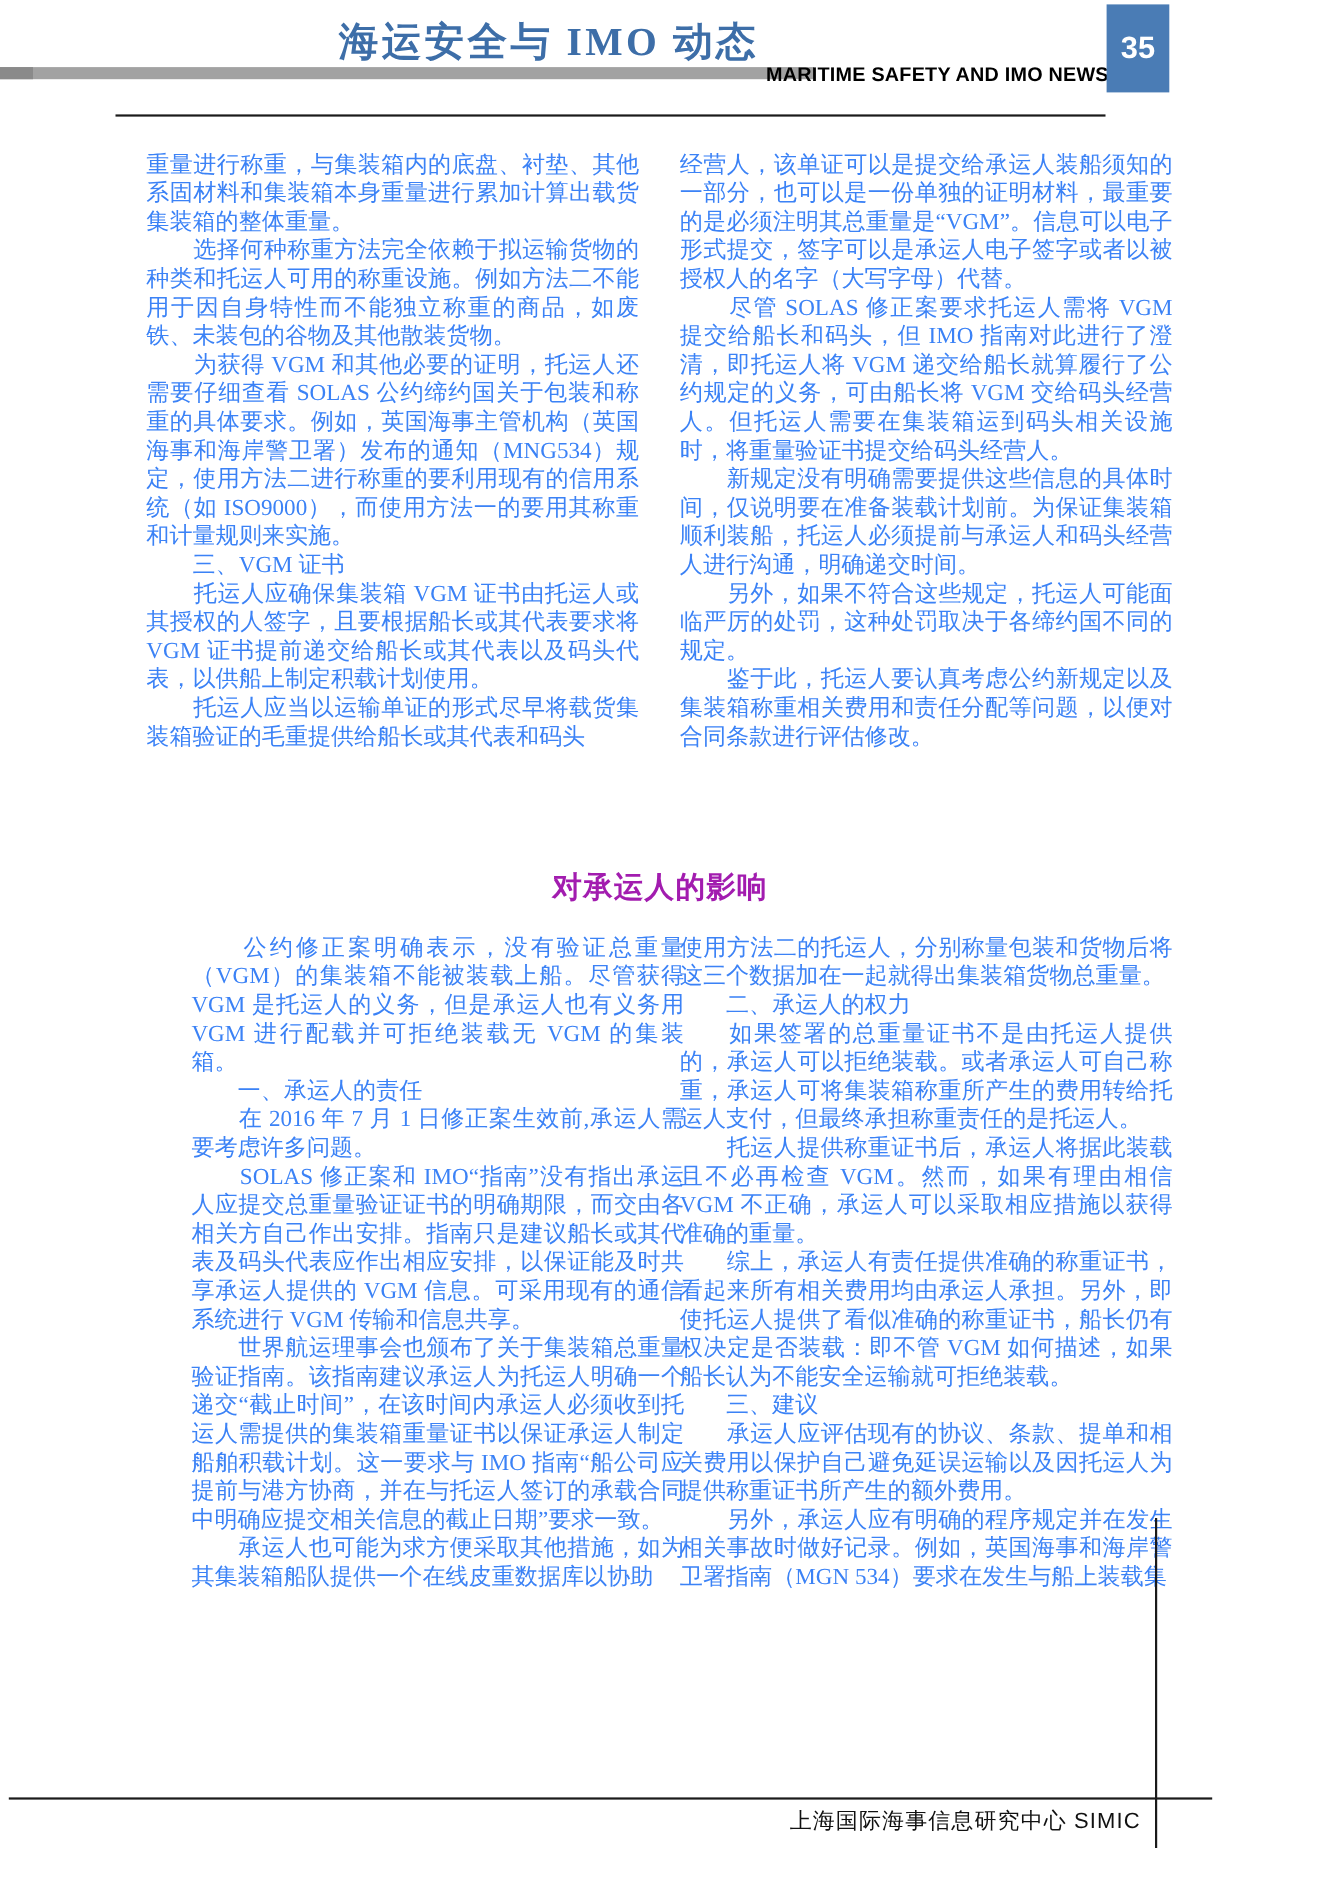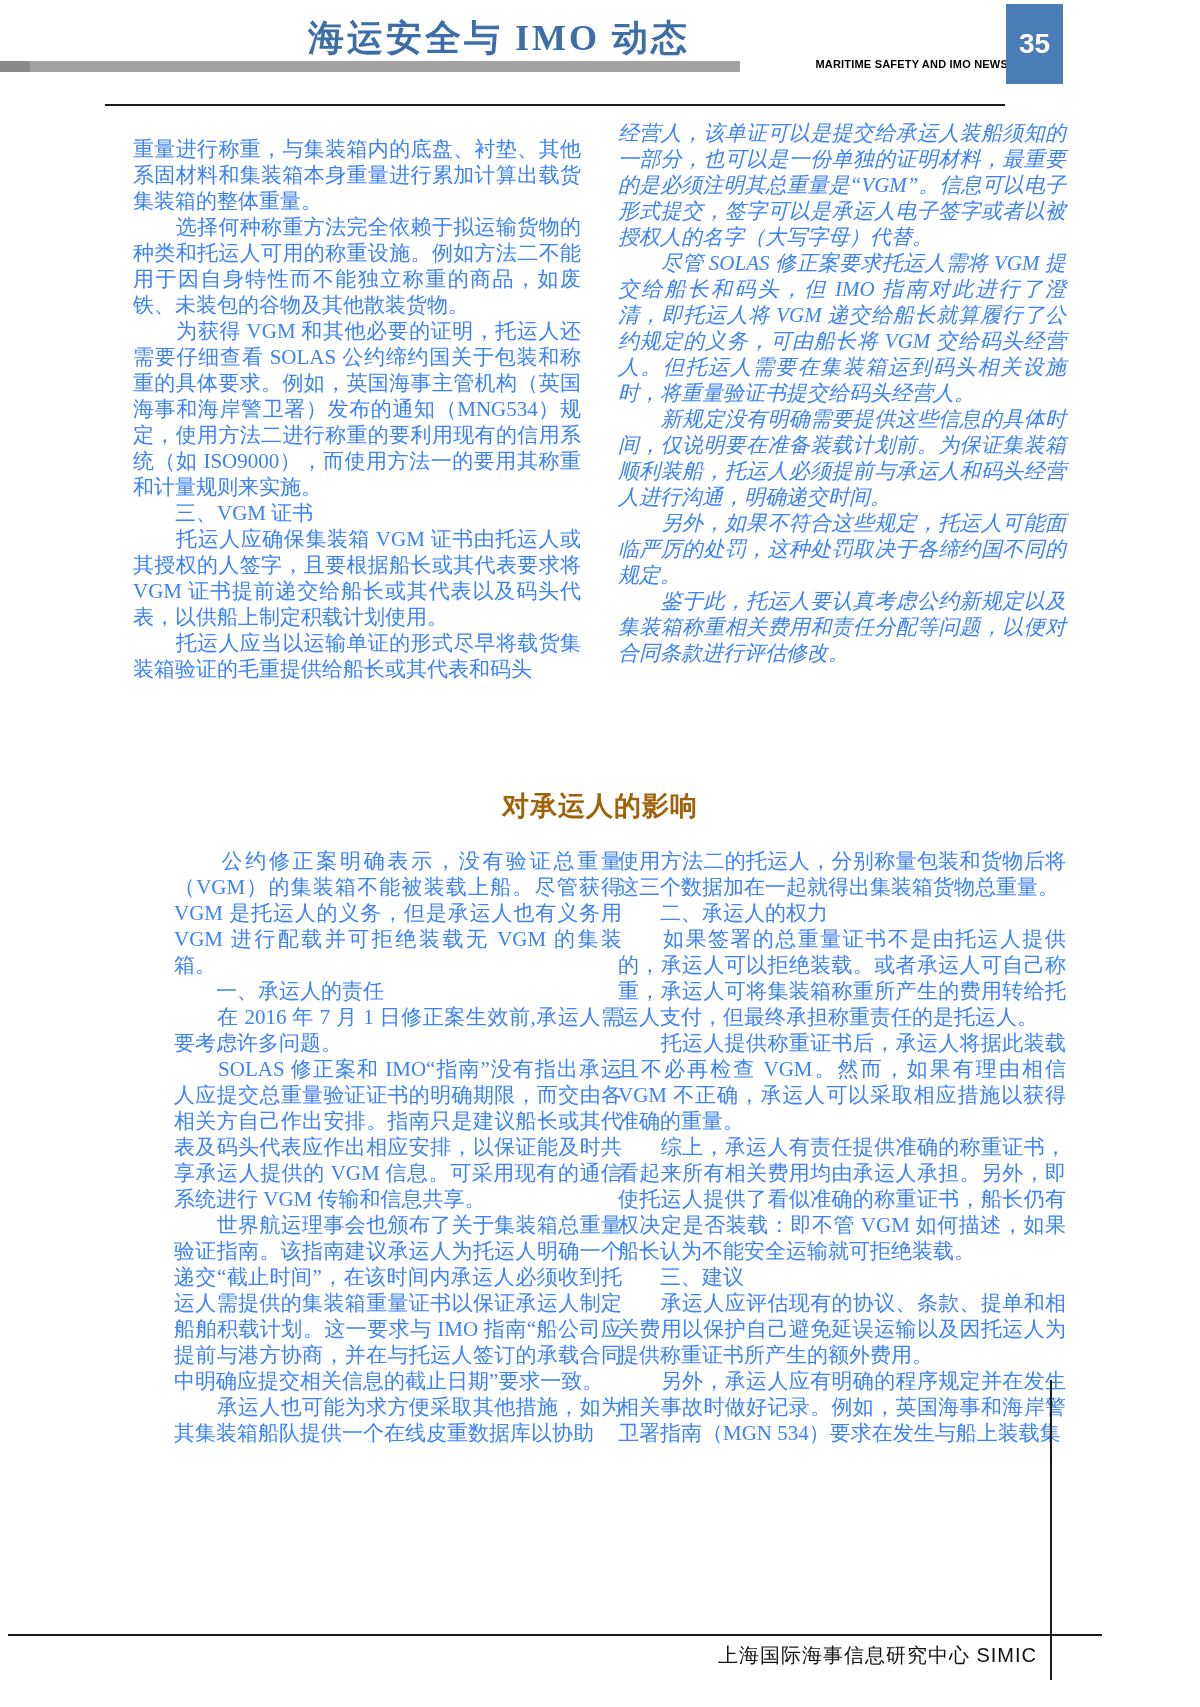--- a/index.html
+++ b/index.html
@@ -11,43 +11,43 @@
   .gray-bar{position:absolute;left:0;top:61px;width:740px;height:11px;background:#a2a2a2;}
   .gray-bar-cap{position:absolute;left:0;top:61px;width:30px;height:11px;background:#8a8a8a;}
   .title-cn{
     position:absolute;right:192px;top:14px;width:700px;text-align:left;
     font-family:Liberation Serif, serif;font-weight:bold;
     font-size:36px;letter-spacing:3px;color:#3d6ea8;white-space:nowrap;
   }
   .title-en{
     position:absolute;right:192px;top:58px;width:700px;text-align:right;
     font-family:"Liberation Sans","DejaVu Sans",sans-serif;font-weight:bold;
-    font-size:11px;letter-spacing:0.2px;color:#000000;white-space:nowrap;
+    font-size:18px;letter-spacing:0.2px;color:#000000;white-space:nowrap;
   }
   .page-badge{
     position:absolute;left:1006px;top:4px;width:57px;height:80px;background:#4a7cb5;
     display:flex;align-items:center;justify-content:center;
     font-family:"Liberation Sans","DejaVu Sans",sans-serif;font-weight:bold;
     font-size:28px;color:#ffffff;
   }
   .header-rule{position:absolute;left:105px;top:104px;width:900px;height:2px;background:#1a1a1a;}
   
   .col{
     position:absolute;width:448px;font-size:21px;line-height:26px;
     text-align:justify;text-justify:inter-ideograph;color:#3b82f6;
   }
   .col p{margin:0;}
   .col-top-left{left:133px;top:136px;}
-  .col-top-right{left:618px;top:120px;font-style:italic;}
+  .col-top-right{left:618px;top:136px;}
   .col-bottom-left{left:133px;top:848px;margin-left:41px;}
   .col-bottom-right{left:618px;top:848px;}
   .section-heading{
     position:absolute;left:0;top:788px;width:1200px;text-align:center;
     font-family:"Liberation Sans","DejaVu Sans",sans-serif;font-weight:bold;
-    font-size:27px;letter-spacing:1px;color:#a16207;
+    font-size:27px;letter-spacing:1px;color:#a21caf;
   }
   
   .footer-rule{position:absolute;left:8px;top:1634px;width:1094px;height:2px;background:#1a1a1a;}
   .right-vrule{position:absolute;left:1050px;top:1380px;width:2px;height:300px;background:#1a1a1a;}
   .publisher{
     position:absolute;right:163px;top:1642px;width:600px;text-align:right;
     font-family:"Liberation Sans","DejaVu Sans",sans-serif;
     font-size:20px;letter-spacing:1px;color:#111111;white-space:nowrap;
   }
 </style>

